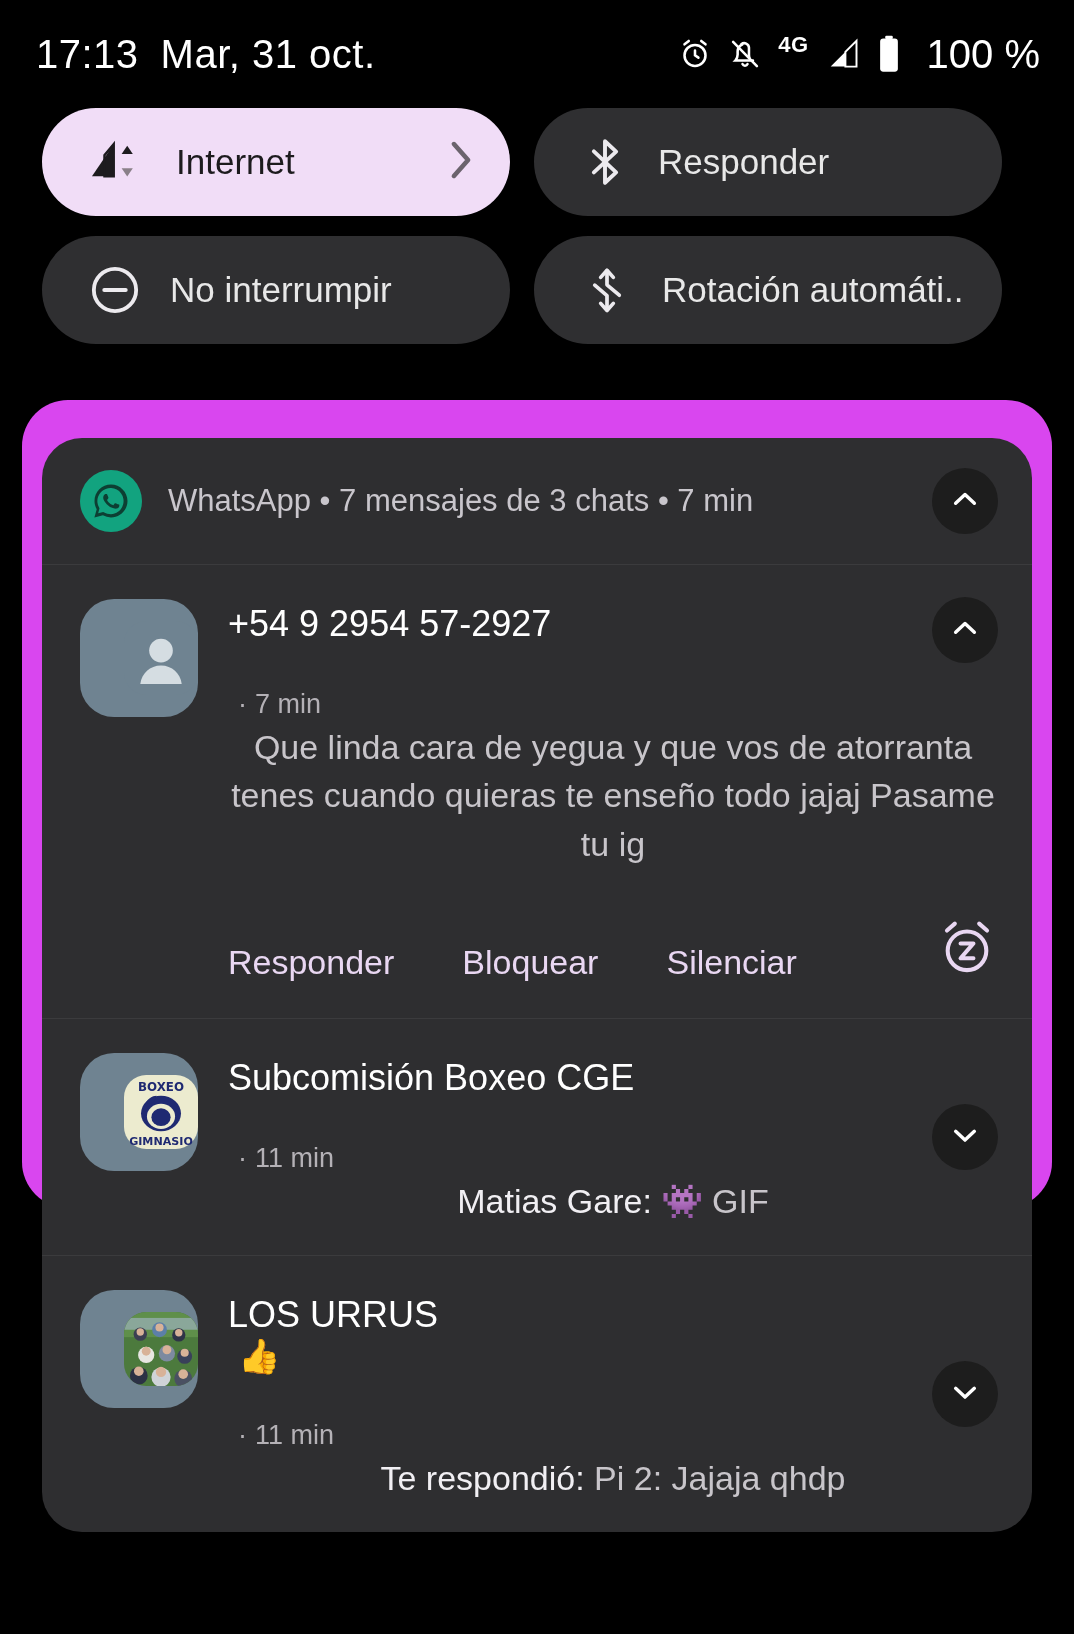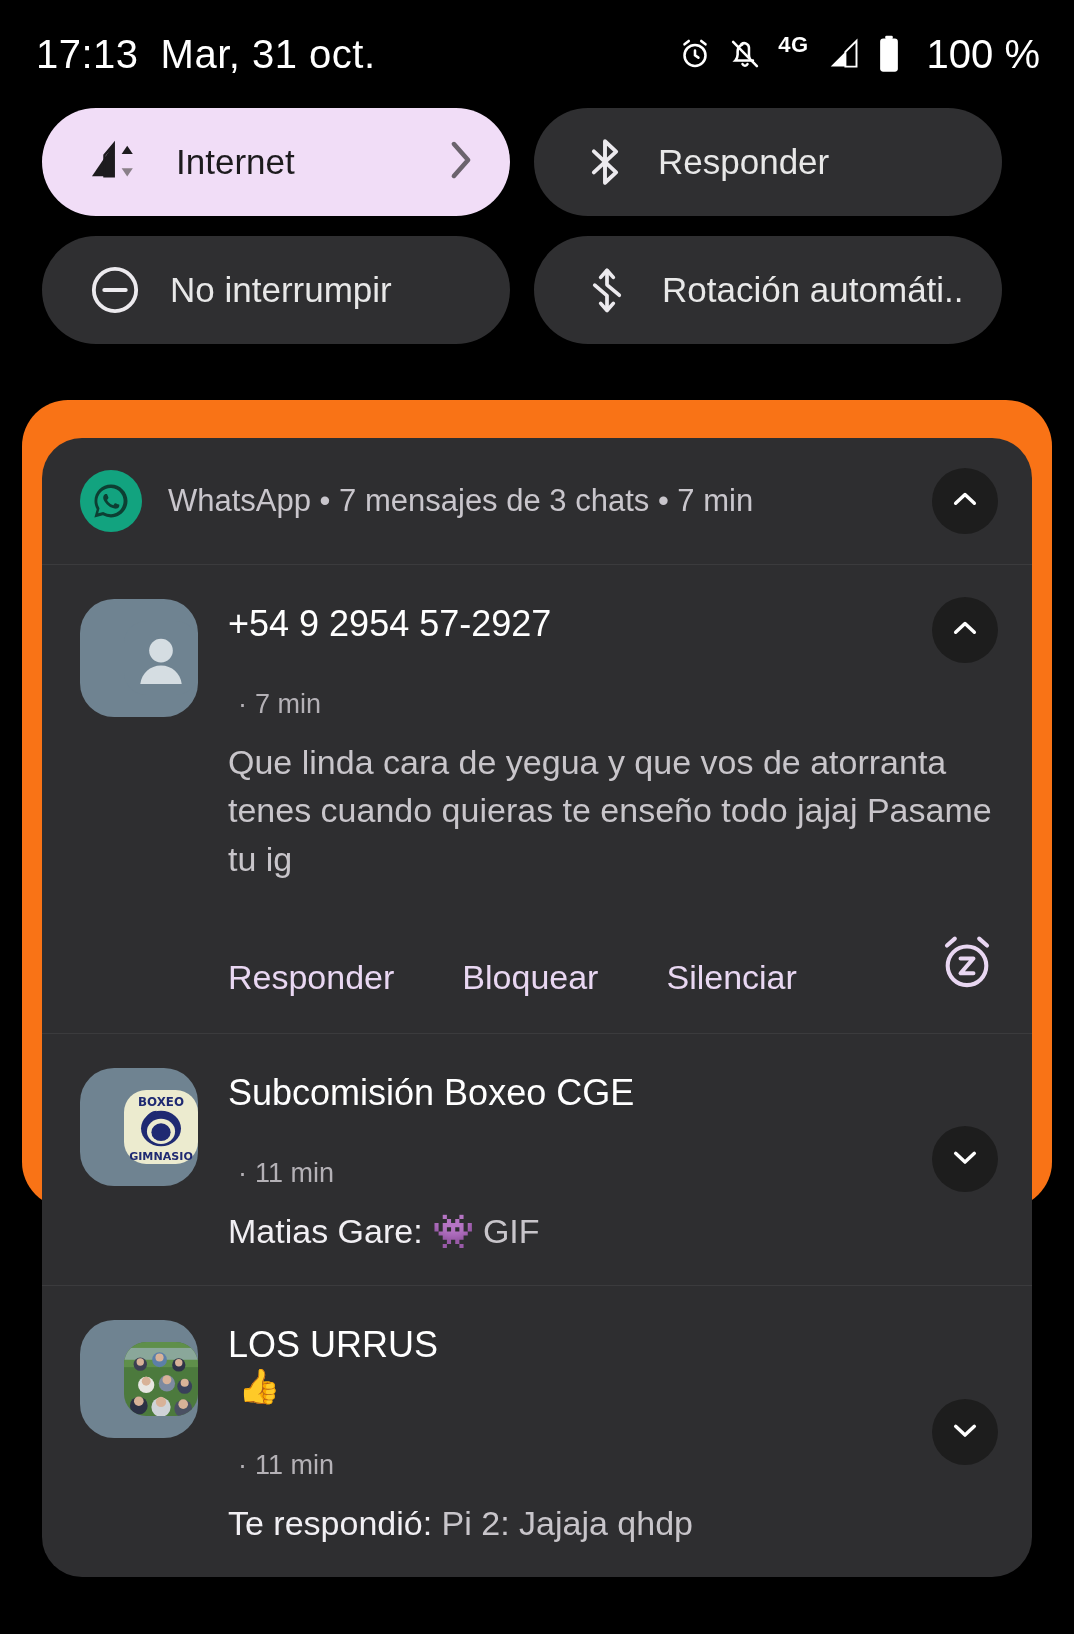--- a/index.html
+++ b/index.html
@@ -52,21 +52,21 @@
     white-space: nowrap;
     overflow: hidden;
     text-overflow: clip;
     flex: 1 1 auto;
   }
   .tile .t-chevron { flex: 0 0 auto; opacity: 0.75; }
 
   
   .shade {
     margin: 56px 22px 0 22px;
-    background: #f97316;
+    background: #d946ef;
     border-radius: 46px;
     padding: 38px 20px 60px 20px;
     height: 808px;
   }
   .group-card {
     background: #2e2e30;
     border-radius: 40px;
     overflow: hidden;
   }
 
@@ -128,21 +128,22 @@
     color: #b4b1b6;
     margin-left: 10px;
     white-space: nowrap;
     margin-top: 44px;
   }
   .notif-time .dot { padding-right: 8px; }
   .notif-text {
     font-size: 34px;
     color: #c8c5ca;
     line-height: 1.42;
-    margin-top: 18px;
+    margin-top: 3px;
+    text-align: center;
   }
   .notif-text.two-tone .lead { color: #f1eff3; }
   .notif-text .inv { color: #a64ad1; letter-spacing: -1px; }
 
   .actions {
     display: flex;
     align-items: flex-end;
     gap: 68px;
     margin-top: 48px;
     padding-bottom: 6px;

